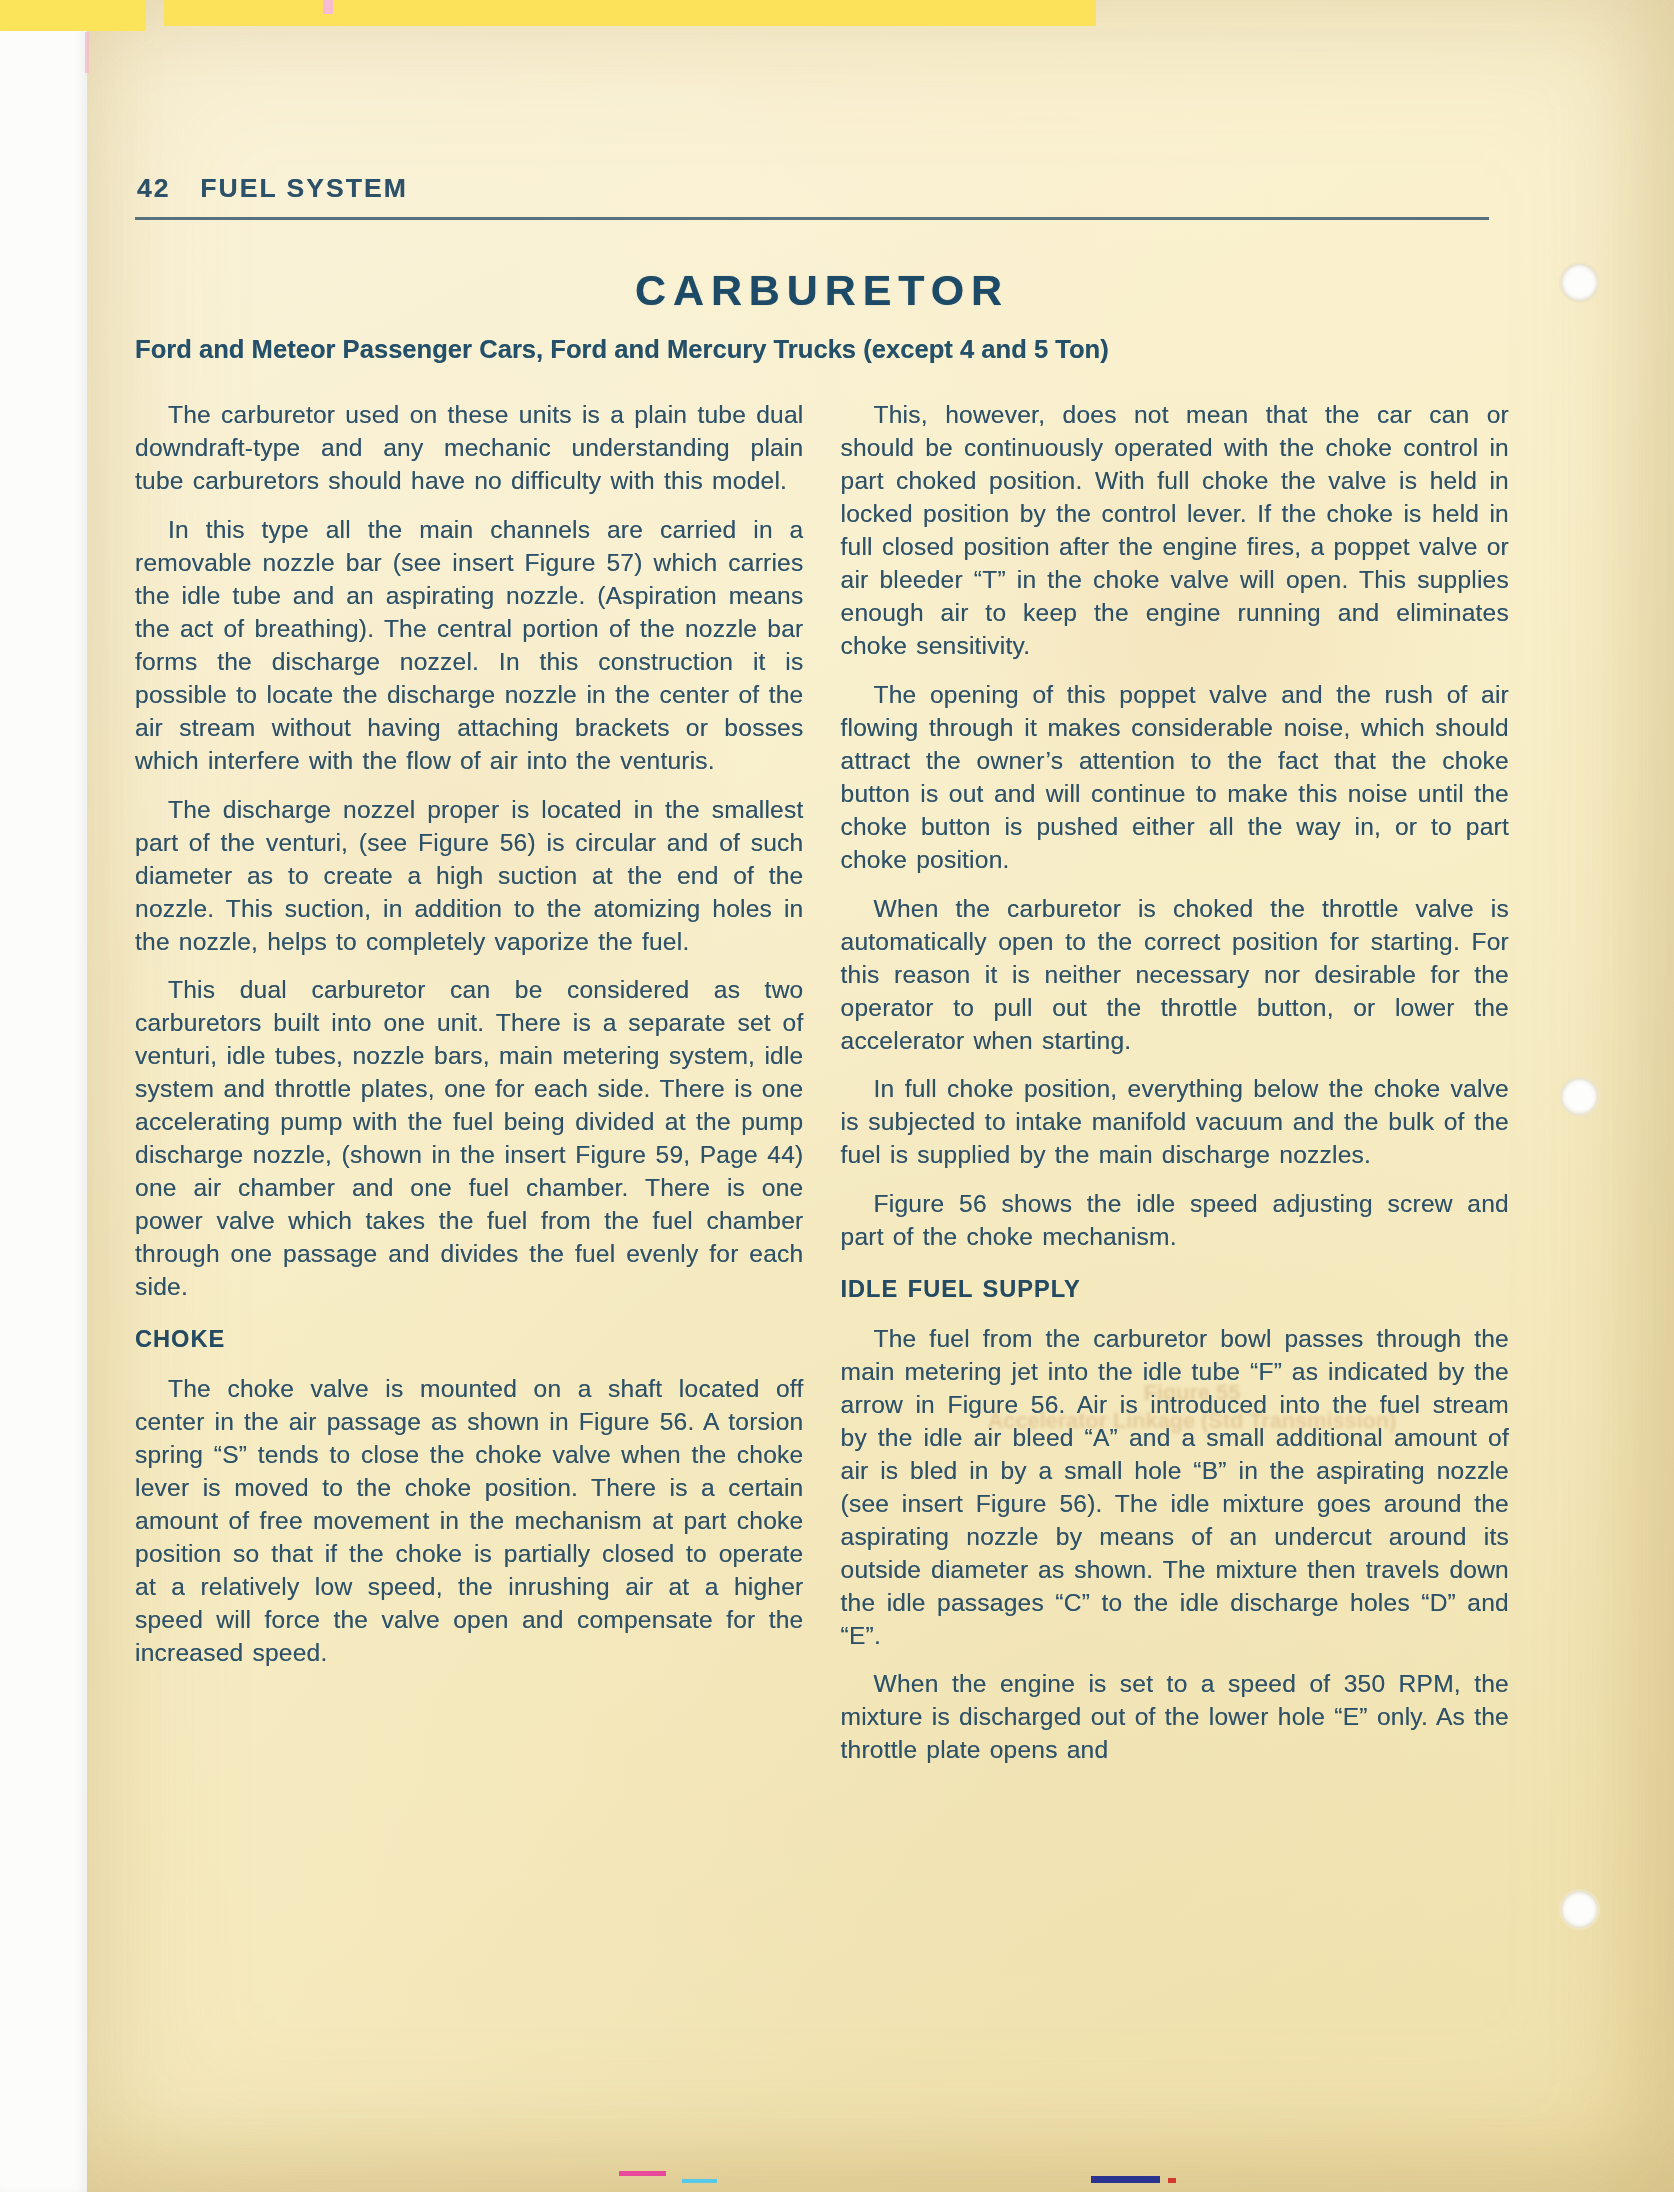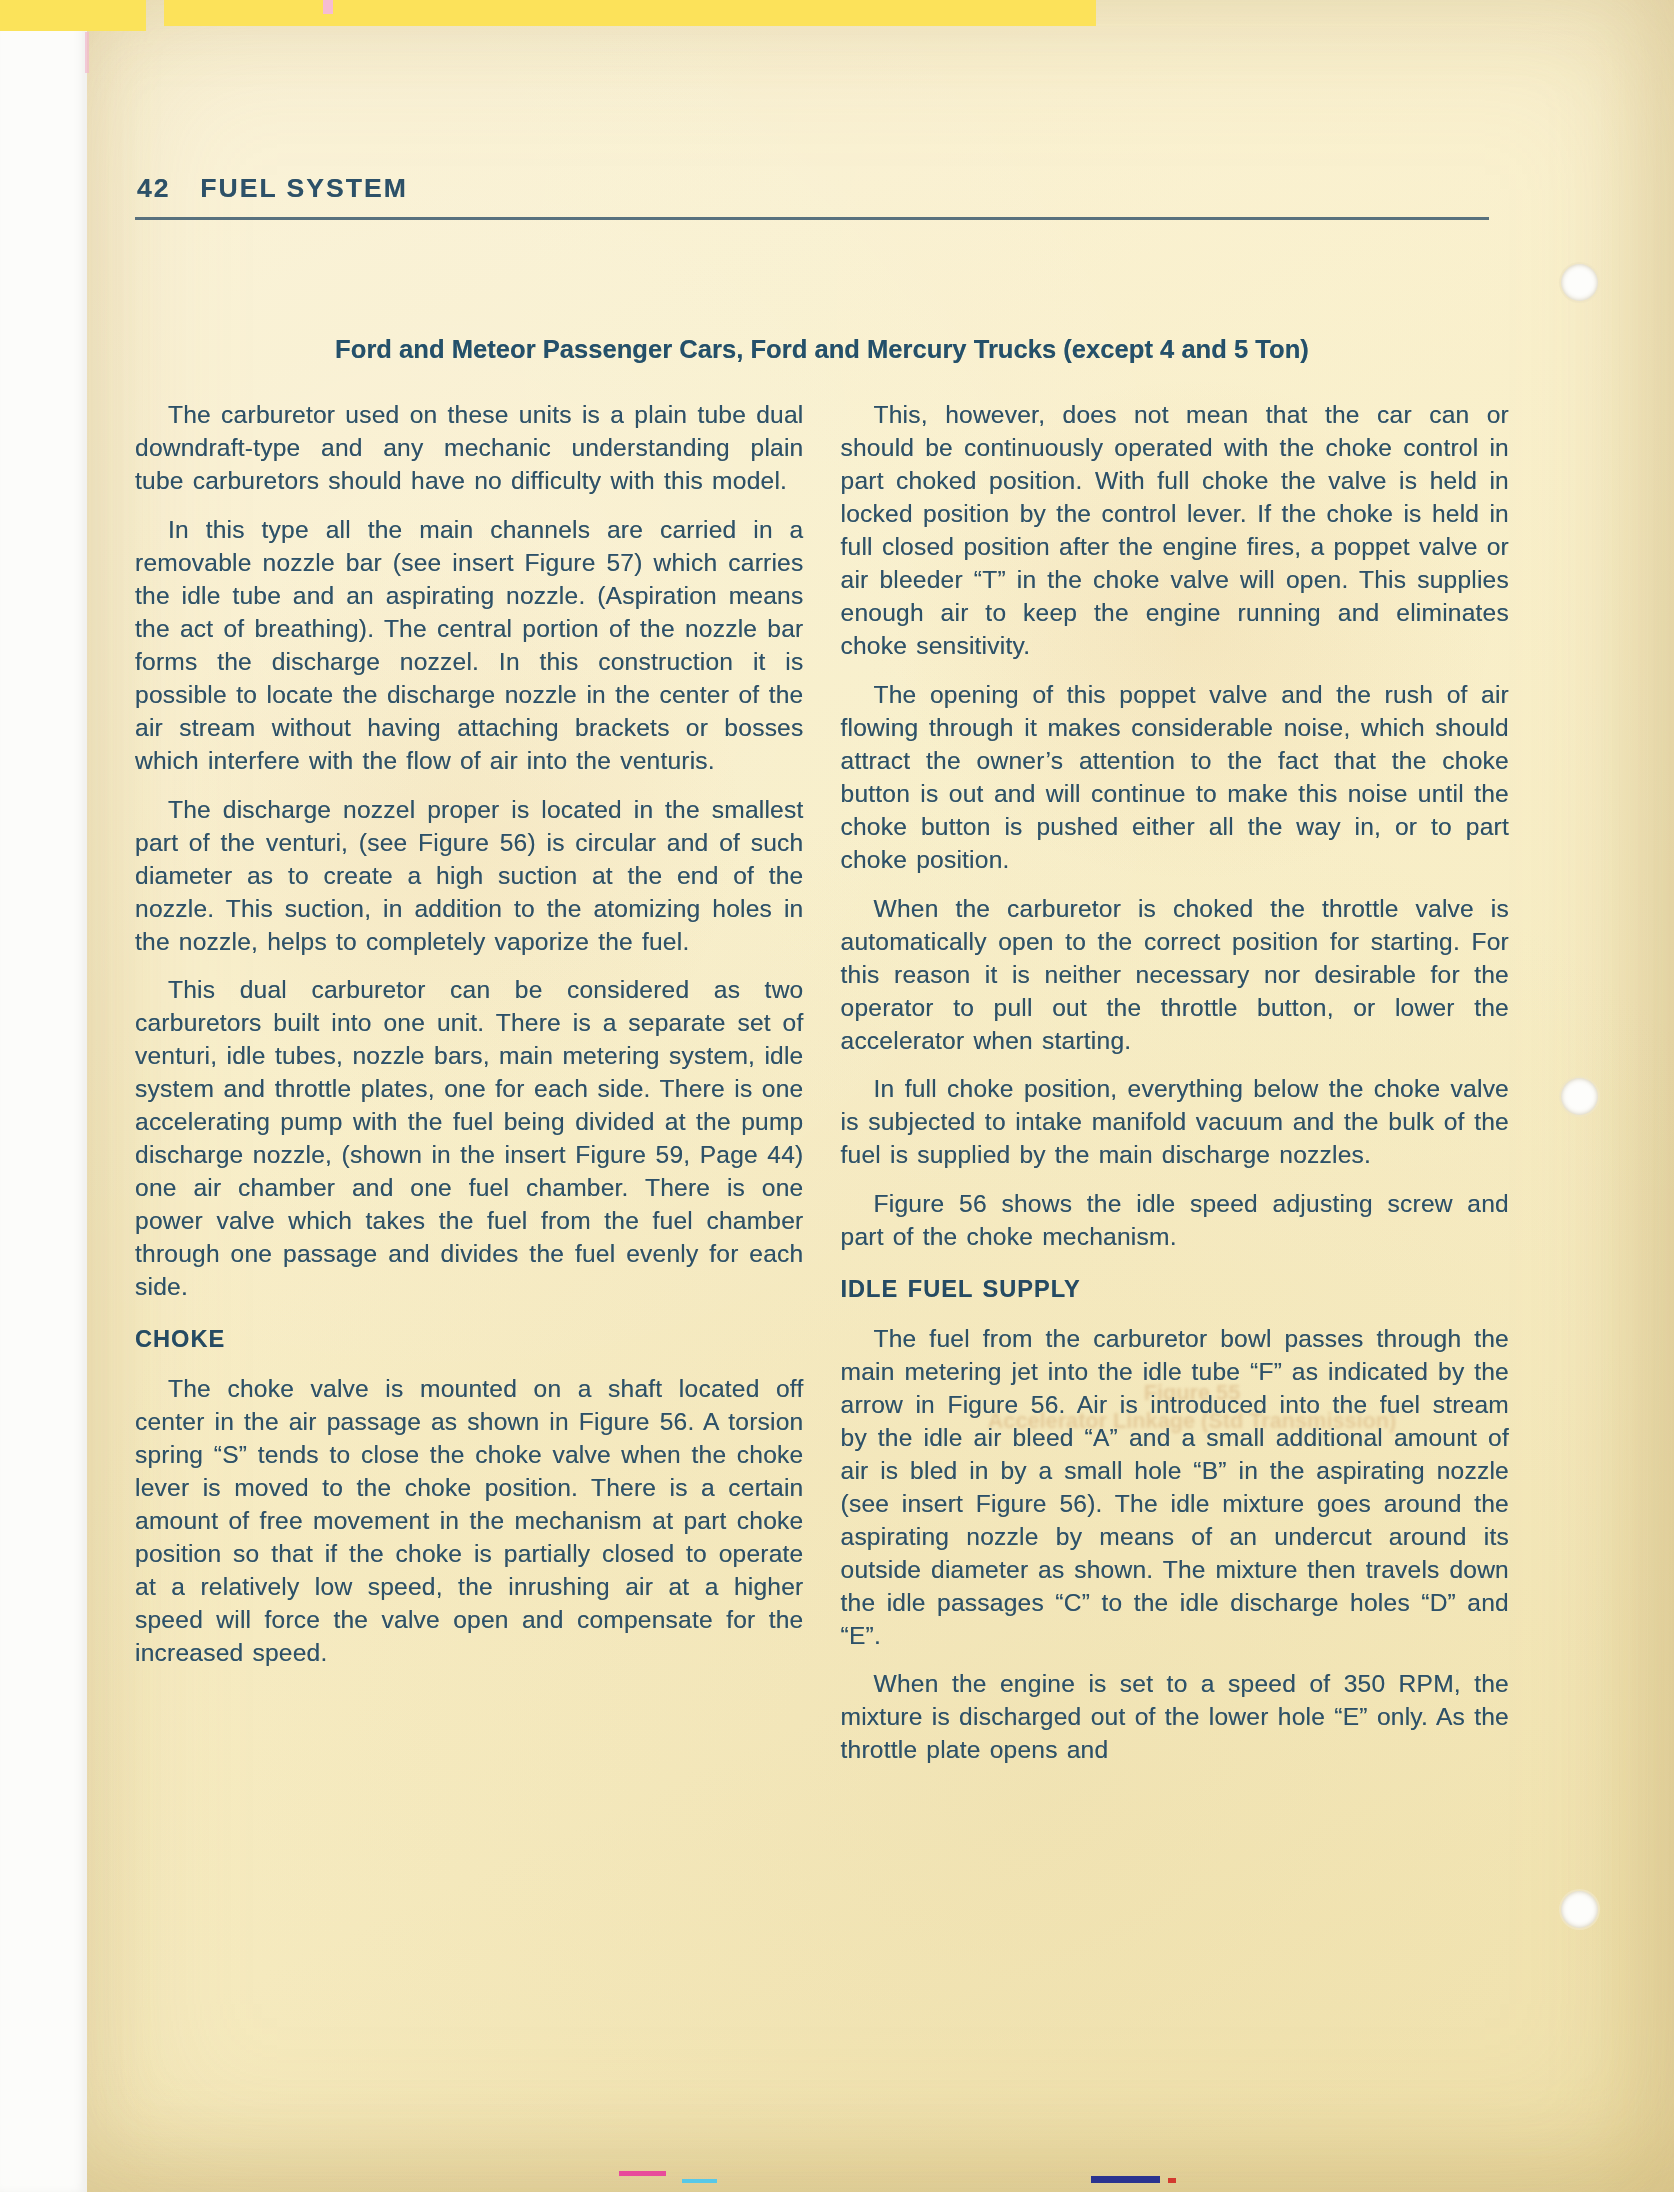--- a/index.html
+++ b/index.html
@@ -72,21 +72,21 @@
   .header-rule {
     position:absolute; left:135px; top:217px; width:1354px; height:3px;
     background:#3c5a6e; opacity:.85;
   }
   .article-title {
     position:absolute; left:135px; top:266px; width:1374px; text-align:center;
     font-size:43px; font-weight:bold; letter-spacing:6.9px; color:#1d4a66;
     text-shadow:0 0 0.8px rgba(29,74,102,.6);
   }
   .article-subtitle {
-    position:absolute; left:135px; top:335px; width:1374px; text-align:center;
+    position:absolute; left:135px; top:335px; width:1374px; text-align:left;
     font-size:25.6px; font-weight:bold; color:#24506a;
     text-shadow:0 0 0.6px rgba(36,80,106,.5);
   }
   .columns {
     position:absolute; left:135px; top:398px; width:1374px;
     display:flex; gap:37px;
     font-size:24.6px; line-height:33px; color:#2d5168;
     letter-spacing:0.2px; word-spacing:2px;
     text-shadow:0 0 0.6px rgba(45,81,104,.5);
   }
@@ -115,20 +115,21 @@
   <div class="tape tape-1"></div>
   <div class="tape tape-2"></div>
   <div class="tick-pink-top"></div>
   <div class="tick-pink-side"></div>
 
   <div class="header-row">
     <span class="pgnum">42</span><span>FUEL SYSTEM</span>
   </div>
   <div class="header-rule"></div>
 
+  <div class="article-title">CARBURETOR</div>
   <div class="article-subtitle">Ford and Meteor Passenger Cars, Ford and Mercury Trucks (except 4 and 5 Ton)</div>
 
   <div class="columns">
     <div class="col">
       <p>The carburetor used on these units is a plain tube dual downdraft-type and any mechanic understanding plain tube carburetors should have no difficulty with this model.</p>
       <p>In this type all the main channels are carried in a removable nozzle bar (see insert Figure 57) which carries the idle tube and an aspirating nozzle. (Aspiration means the act of breathing). The central portion of the nozzle bar forms the discharge nozzel. In this construction it is possible to locate the discharge nozzle in the center of the air stream without having attaching brackets or bosses which interfere with the flow of air into the venturis.</p>
       <p>The discharge nozzel proper is located in the smallest part of the venturi, (see Figure 56) is circular and of such diameter as to create a high suction at the end of the nozzle. This suction, in addition to the atomizing holes in the nozzle, helps to completely vaporize the fuel.</p>
       <p>This dual carburetor can be considered as two carburetors built into one unit. There is a separate set of venturi, idle tubes, nozzle bars, main metering system, idle system and throttle plates, one for each side. There is one accelerating pump with the fuel being divided at the pump discharge nozzle, (shown in the insert Figure 59, Page 44) one air chamber and one fuel chamber. There is one power valve which takes the fuel from the fuel chamber through one passage and divides the fuel evenly for each side.</p>
       <h3>CHOKE</h3>
       <p>The choke valve is mounted on a shaft located off center in the air passage as shown in Figure 56. A torsion spring “S” tends to close the choke valve when the choke lever is moved to the choke position. There is a certain amount of free movement in the mechanism at part choke position so that if the choke is partially closed to operate at a relatively low speed, the inrushing air at a higher speed will force the valve open and compensate for the increased speed.</p>

